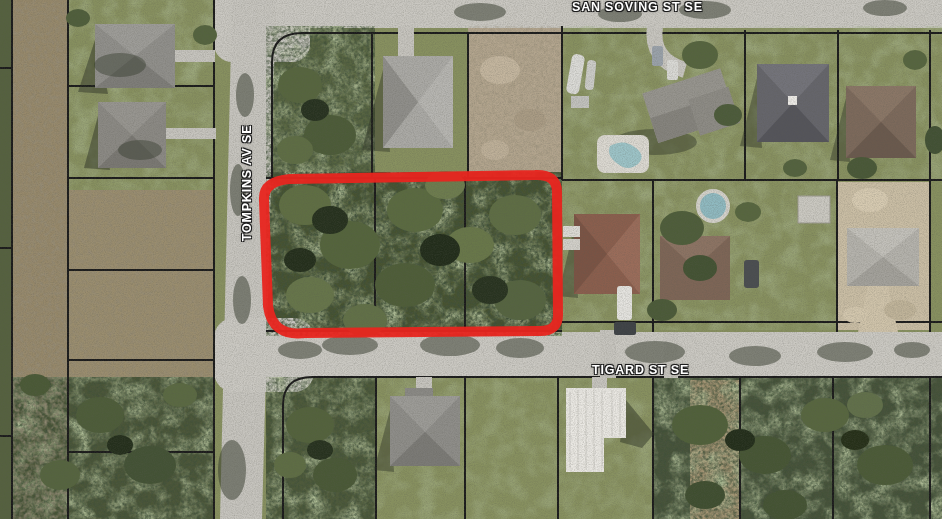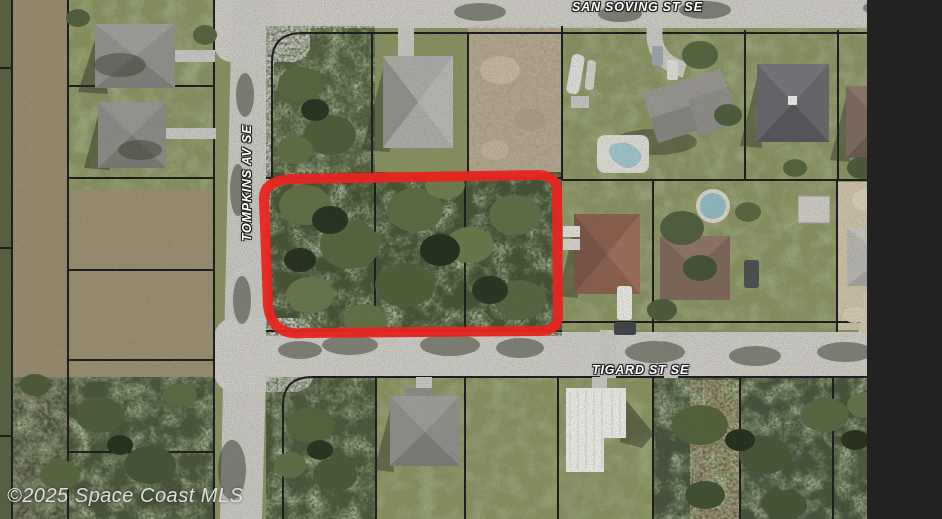--- a/index.html
+++ b/index.html
@@ -1,20 +1,19 @@
 <!DOCTYPE html>
 <html><head>
 <meta charset="utf-8">
 <style>
   html,body{margin:0;padding:0;background:#222;}
   .stage{
-    position:relative;width:867px;height:519px;overflow:hidden;
+    position:relative;width:942px;height:519px;overflow:hidden;
     background:#8a9061;
     font-family:"Liberation Sans",sans-serif;
-    font-style:italic;
   }
   .stage svg{position:absolute;left:0;top:0;display:block;}
   .street-label{
     position:absolute;
     color:#fff;
     font-weight:bold;
     font-size:12.5px;
     letter-spacing:.8px;
     white-space:nowrap;
     text-shadow:-1px -1px 0 #1d1d1d,1px -1px 0 #1d1d1d,-1px 1px 0 #1d1d1d,1px 1px 0 #1d1d1d,0 0 3px rgba(0,0,0,.8);
@@ -349,15 +348,14 @@
   </g>
 
   <rect x="0" y="0" width="942" height="519" fill="#000" filter="url(#fGrain)" opacity=".5"></rect>
 
   <path d="M 290 179 L 535 175 Q 557 174 557 192 L 558 315 Q 558 331 540 331 L 305 333 Q 272 337 268 306 L 264 200 Q 263 181 290 179 Z" fill="none" stroke="#e8251f" stroke-width="10" stroke-linejoin="round" opacity=".95"></path>
 </svg>
 
   <div class="street-label label-san">SAN SOVING ST SE</div>
   <div class="street-label label-tompkins">TOMPKINS AV SE</div>
   <div class="street-label label-tigard">TIGARD ST SE</div>
-  <div class="watermark">©2025 Space Coast MLS</div>
 
 </div>
 
 </body></html>

